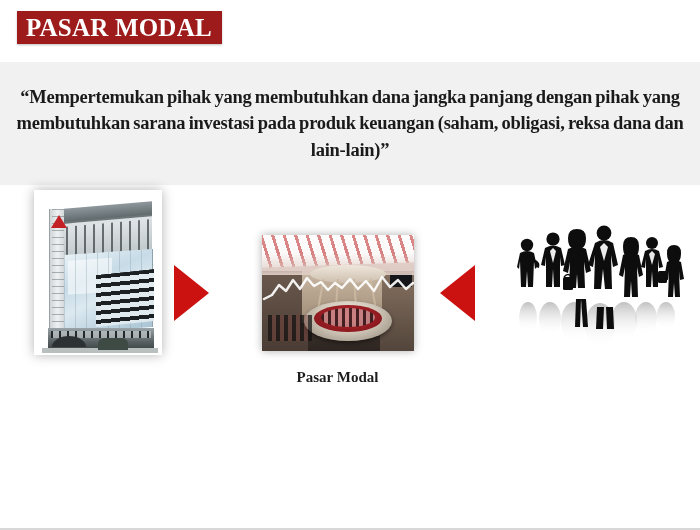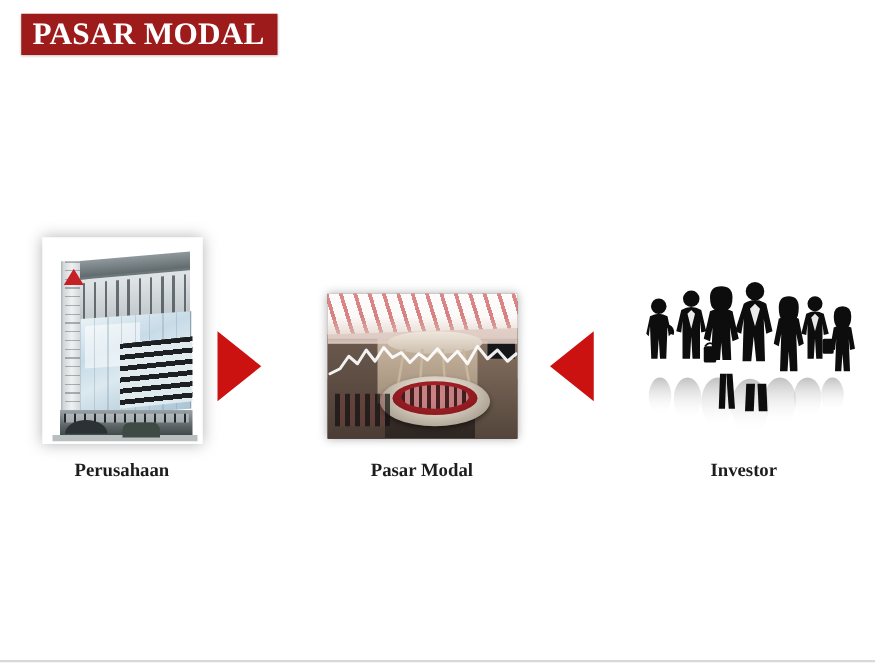--- a/index.html
+++ b/index.html
@@ -416,20 +416,23 @@
 </style>
 </head>
 <body>
 
 <div class="slide">
 
   <div class="title-banner">
     <span class="title-text">PASAR MODAL</span>
   </div>
 
+  <div class="quote-band">
+    <div class="quote-text">“Mempertemukan pihak yang membutuhkan dana jangka panjang dengan pihak yang membutuhkan sarana investasi pada produk keuangan (saham, obligasi, reksa dana dan lain-lain)”</div>
+  </div>
 
   <div class="diagram">
 
     <div class="node company-node">
       <div class="building-frame">
         <div class="bldg-sky"></div>
         <div class="bldg-left-col"></div>
         <div class="bldg-crown"></div>
         <div class="bldg-upper"></div>
         <div class="bldg-glass"></div>
@@ -523,24 +526,18 @@
             <polygon points="152,36 149,39 152,50 155,39" fill="#ffffff" opacity="0.9"></polygon>
             <rect x="158" y="56" width="9" height="12" rx="1.5"></rect>
 
             <path d="M174 30 q7 0 7 8 q0 7 -3 9 q-1 2 -4 2 q-3 0 -4 -2 q-3 -2 -3 -9 q0 -8 7 -8 z"></path>
             <path d="M167 47 q7 -4 14 0 l3 17 -4 1 -1 -9 1 26 -5 0 -1 -14 -1 14 -5 0 1 -26 -1 9 -4 -1 z"></path>
           </g>
         </svg>
       </div>
     </div>
 
-    <div class="cap-company">
-      <span class="node-caption">Perusahaan</span>
-    </div>
     <div class="cap-market">
       <span class="node-caption">Pasar Modal</span>
     </div>
-    <div class="cap-investor">
-      <span class="node-caption">Investor</span>
-    </div>
 
   </div>
 </div>
 
 </body></html>

